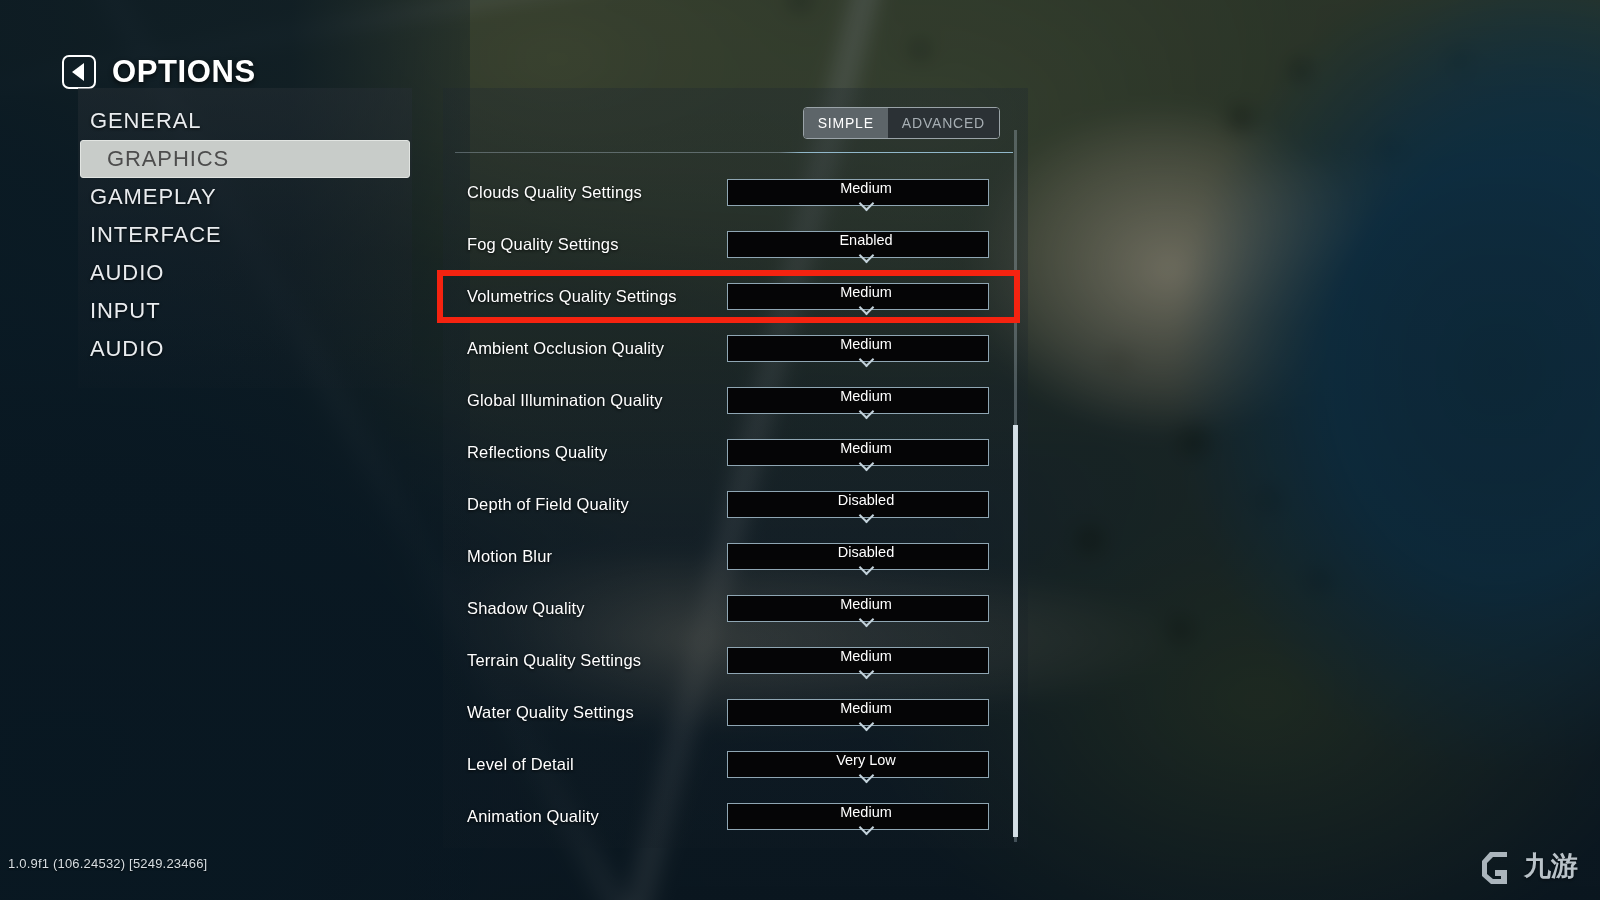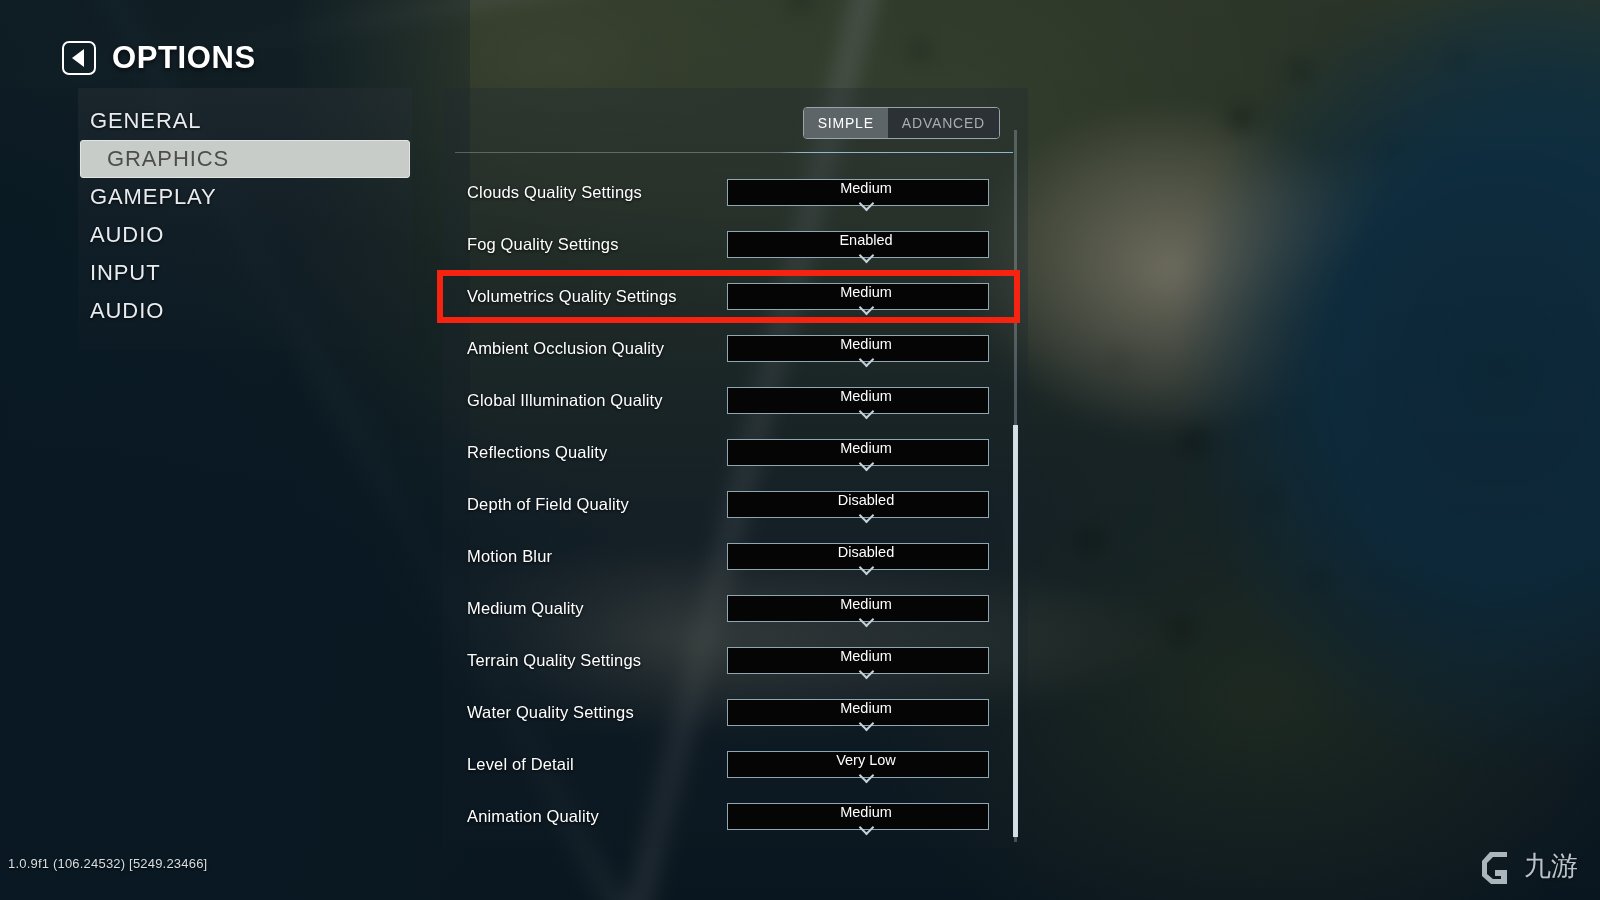--- a/index.html
+++ b/index.html
@@ -58,21 +58,21 @@
     background:
       linear-gradient(180deg, rgba(6,14,20,0.18) 0%, rgba(6,14,20,0.28) 40%, rgba(6,14,20,0.42) 100%);
   }
   
   #bg-left-scrim {
     position:absolute; left:0; top:0; width:470px; height:900px;
     background:linear-gradient(90deg, rgba(9,24,34,0.86) 0%, rgba(9,24,34,0.80) 62%, rgba(9,24,34,0.30) 100%);
   }
 
   
-  #header { position:absolute; left:62px; top:40px; display:flex; align-items:center; gap:16px; }
+  #header { position:absolute; left:62px; top:54px; display:flex; align-items:center; gap:16px; }
   #back-btn {
     width:34px; height:34px; border:2px solid #ffffff; border-radius:7px;
     display:flex; align-items:center; justify-content:center; cursor:pointer;
   }
   #back-btn .tri {
     width:0; height:0; border-top:9px solid transparent; border-bottom:9px solid transparent;
     border-right:12px solid #ffffff; margin-right:2px;
   }
   #page-title {
     color:#ffffff; font-size:31px; font-weight:bold; letter-spacing:0.6px;
@@ -156,21 +156,21 @@
   #version {
     position:absolute; left:8px; top:856px; color:#d7dde1; font-size:13px;
     letter-spacing:0.2px; text-shadow:0 1px 2px rgba(0,0,0,0.8);
   }
   #watermark {
     position:absolute; right:22px; bottom:14px; display:flex; align-items:center; gap:7px;
     opacity:0.92;
   }
   #wm-mark { width:40px; height:40px; }
   #wm-text {
-    color:#c9d2d8; font-size:27px; font-weight:normal;
+    color:#c9d2d8; font-size:27px; font-weight:bold;
     font-family:"DejaVu Sans", sans-serif;
     text-shadow:0 1px 3px rgba(0,0,0,0.6);
   }
 </style>
 </head>
 <body>
 
 <div id="bg-wrap">
   <div id="bg-map"></div>
   <div id="bg-scrim"></div>
@@ -186,20 +186,23 @@
 
 <div id="sidebar">
     <div class="nav-item">
       <span>GENERAL</span>
     </div>
     <div class="nav-item selected">
       <span>GRAPHICS</span>
     </div>
     <div class="nav-item">
       <span>GAMEPLAY</span>
+    </div>
+    <div class="nav-item">
+      <span>INTERFACE</span>
     </div>
     <div class="nav-item">
       <span>AUDIO</span>
     </div>
     <div class="nav-item">
       <span>INPUT</span>
     </div>
     <div class="nav-item">
       <span>AUDIO</span>
     </div>
@@ -262,21 +265,21 @@
         </div>
       </div>
       <div class="setting-row">
         <div class="setting-label">Motion Blur</div>
         <div class="dropdown">
           <span class="val">Disabled</span>
           <span class="chev"></span>
         </div>
       </div>
       <div class="setting-row">
-        <div class="setting-label">Medium Quality</div>
+        <div class="setting-label">Shadow Quality</div>
         <div class="dropdown">
           <span class="val">Medium</span>
           <span class="chev"></span>
         </div>
       </div>
       <div class="setting-row">
         <div class="setting-label">Terrain Quality Settings</div>
         <div class="dropdown">
           <span class="val">Medium</span>
           <span class="chev"></span>

